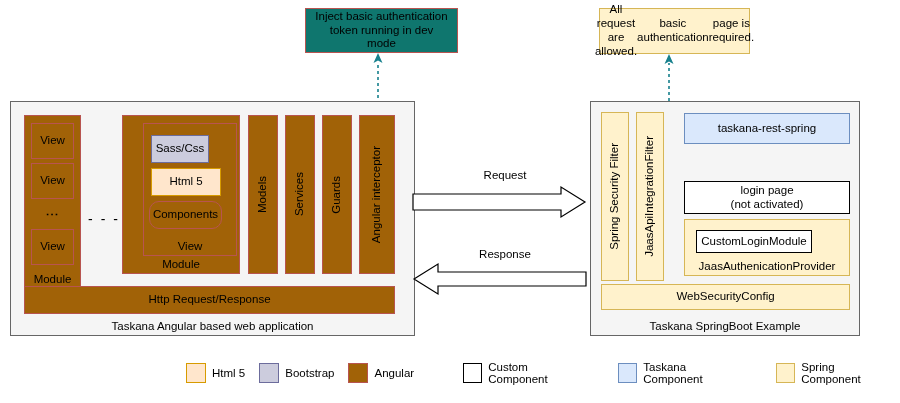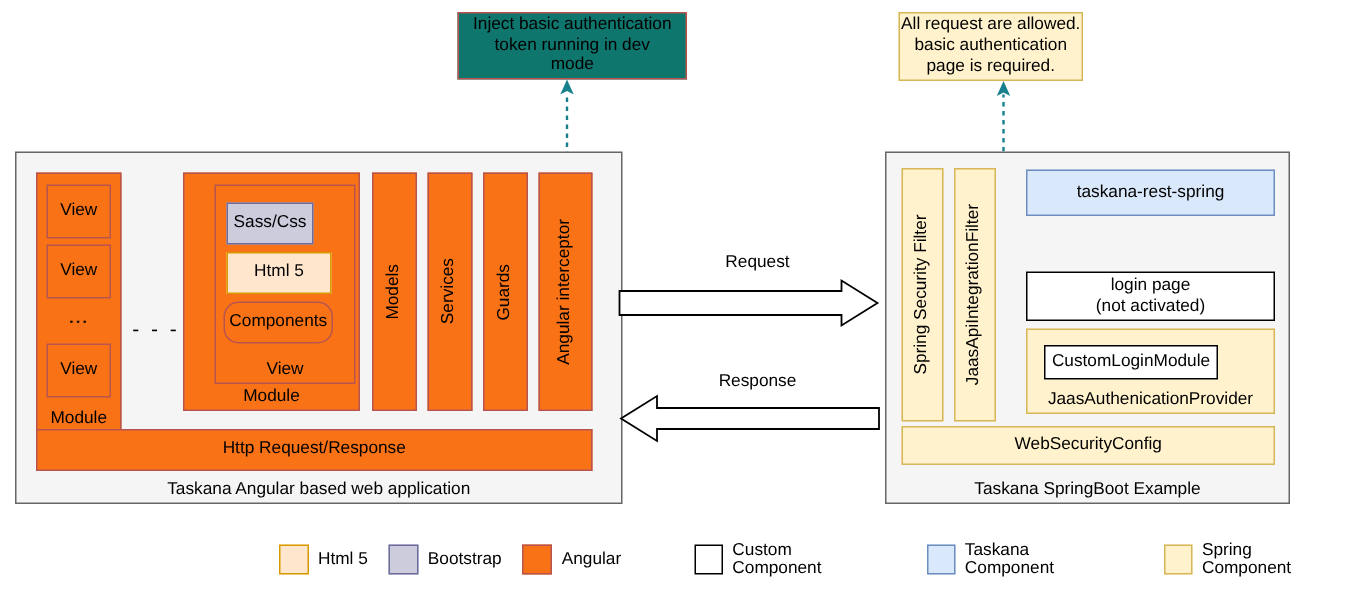--- a/index.html
+++ b/index.html
@@ -20,21 +20,21 @@
 
   
   .ctr {
     display: flex;
     align-items: center;
     justify-content: center;
     text-align: center;
     line-height: 1.2;
   }
   .angular {
-    background: #f97316;
+    background: #a16207;
     border: 1px solid #b85450;
   }
   .bootstrap {
     background: #ccccdd;
     border: 1px solid #6c6c9c;
   }
   .html5 {
     background: #ffe6cc;
     border: 1px solid #d79b00;
   }
@@ -108,21 +108,21 @@
 </style>
 </head>
 <body>
 
 <div class="abs note-angular ctr" style="left:305px; top:8px; width:153px; height:45px; flex-direction:column;">
   <span>Inject basic authentication</span>
   <span>token running in dev</span>
   <span>mode</span>
 </div>
 
-<div class="abs note-spring ctr" style="left:599px; top:8px; width:123px; height:46px; flex-direction:column;">
+<div class="abs note-spring ctr" style="left:599px; top:8px; width:151px; height:46px; ">
   <span>All request are allowed.</span>
   <span>basic authentication</span>
   <span>page is required.</span>
 </div>
 
 <svg class="abs" style="left:369px; top:52px; width:18px; height:58px;">
   <line x1="9" y1="58" x2="9" y2="10" stroke="#17808d" stroke-width="1.6" stroke-dasharray="3 3"></line>
   <path d="M9 1 L13.5 11 L9 8.6 L4.5 11 Z" fill="#17808d"></path>
 </svg>
 

